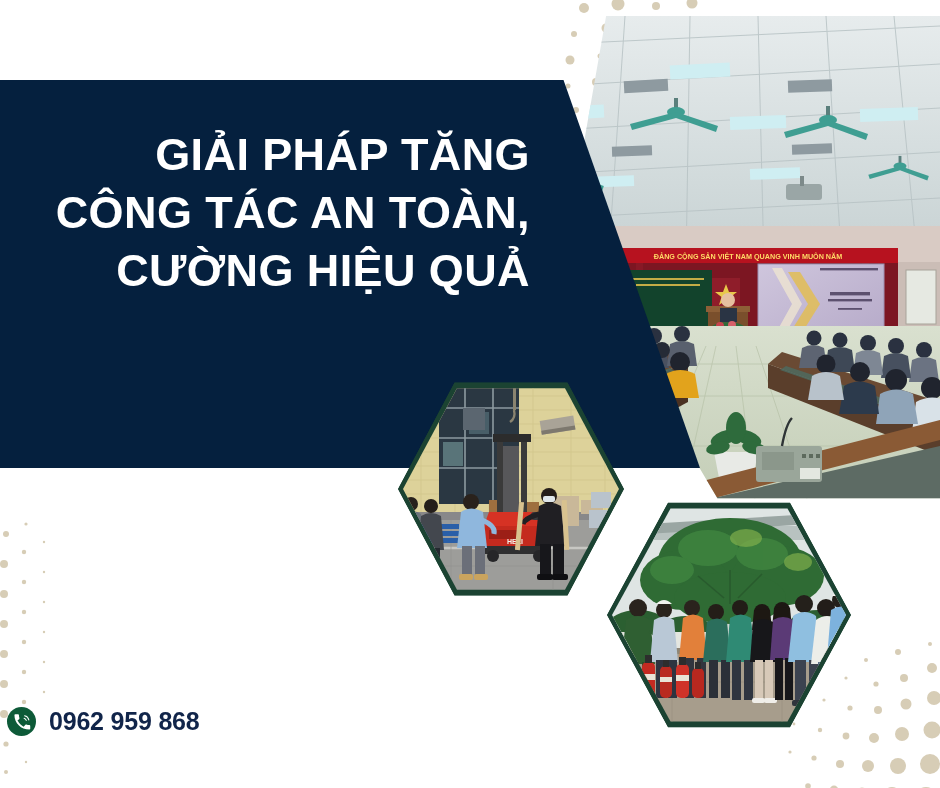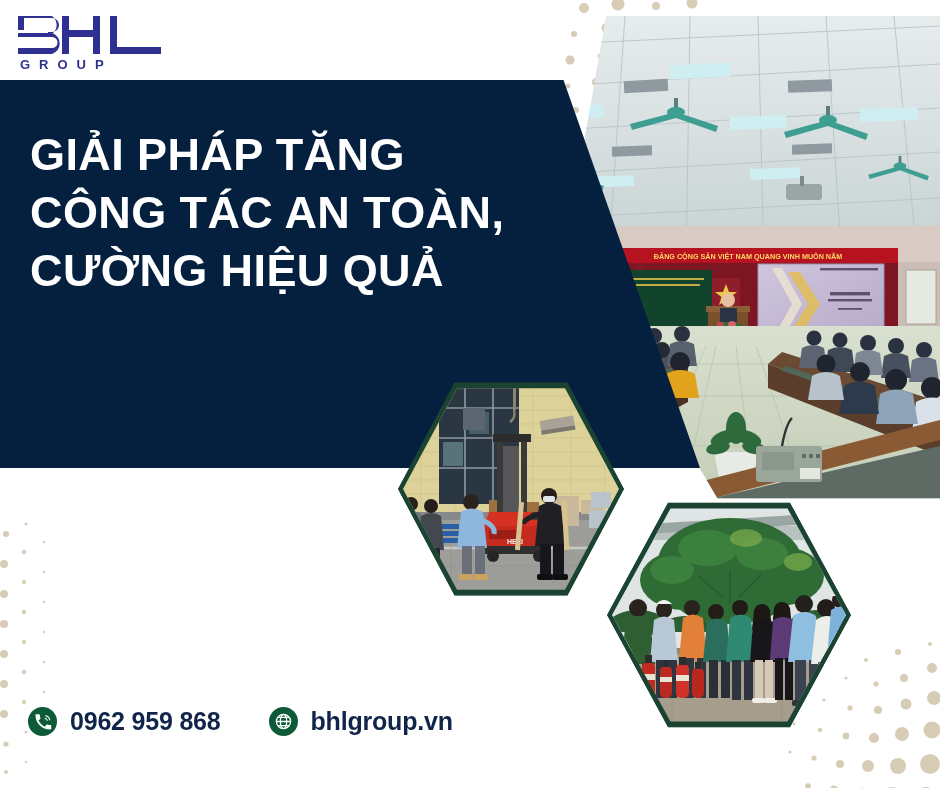--- a/index.html
+++ b/index.html
@@ -51,21 +51,21 @@
   .headline {
     position:absolute; left:30px; top:126px; width:500px;
     color:#ffffff;
     font-size:45px;
     font-weight:bold;
     line-height:58px;
     letter-spacing:0.4px;
     font-family:"Liberation Sans", sans-serif;
     text-transform:uppercase;
   }
-  .headline div { white-space:nowrap; }
+  .headline div { white-space:nowrap;text-align:right; }
 
   
   .hex {
     position:absolute;
     -webkit-clip-path: polygon(25% 2%, 75% 2%, 100% 50%, 75% 98%, 25% 98%, 0% 50%);
     clip-path: polygon(25% 2%, 75% 2%, 25% 2%, 75% 2%, 100% 50%, 75% 98%, 25% 98%, 0% 50%);
     background:#1b4332;
   }
   .hex-border {
     position:absolute; inset:0;
@@ -76,21 +76,21 @@
   .hex-photo {
     position:absolute; left:5px; right:5px; top:6px; bottom:6px;
     -webkit-clip-path: polygon(25% 2%, 75% 2%, 100% 50%, 75% 98%, 25% 98%, 0% 50%);
     clip-path: polygon(25% 2%, 75% 2%, 100% 50%, 75% 98%, 25% 98%, 0% 50%);
     overflow:hidden;
   }
   .hex-forklift { left:398px; top:378px; width:226px; height:222px; }
   .hex-fire     { left:607px; top:498px; width:244px; height:234px; }
 
   
-  .footer { position:absolute; left:28px; bottom:52px; display:flex; align-items:center; gap:48px; }
+  .footer { position:absolute; left:7px; bottom:52px; display:flex; align-items:center; gap:48px; }
   .contact { display:flex; align-items:center; gap:13px; }
   .cicon {
     width:29px; height:29px; border-radius:50%;
     background:#0d5a38; display:flex; align-items:center; justify-content:center;
     flex:0 0 auto;
   }
   .ctext {
     color:#11254a; font-size:25px; font-weight:bold;
     font-family:"Liberation Sans", sans-serif; letter-spacing:-0.2px;
   }
@@ -452,37 +452,20 @@
           <rect x="296" y="438" width="4" height="4"></rect>
         </g>
         <rect x="280" y="452" width="20" height="11" fill="#e3e7e0"></rect>
         <path d="M262 430 q4 -22 10 -28" stroke="#2e3436" stroke-width="2.4" fill="none"></path>
       </g>
     </svg>
   </div>
 
   <div class="navy-panel"></div>
 
-  <div class="logo">
-    <svg class="logo-word" width="148" height="42" viewBox="0 0 148 42">
-      <g fill="#2e3192">
-
-        <path d="M2 2 h34 a11 11 0 0 1 0 18 h-4 a9 9 0 0 1 0 -2 h4 a7 7 0 0 0 0 -14 h-28 v12 h-6 z"></path>
-        <path d="M2 19 h34 a11 11 0 0 1 0 21 h-34 v-6 h34 a5.5 5.5 0 0 0 0 -11 h-34 z"></path>
-
-        <rect x="46" y="2" width="7" height="38"></rect>
-        <rect x="53" y="16" width="24" height="7"></rect>
-        <rect x="77" y="2" width="7" height="38"></rect>
-
-        <rect x="94" y="2" width="7" height="38"></rect>
-        <rect x="101" y="33" width="44" height="7"></rect>
-      </g>
-    </svg>
-    <div class="logo-sub">GROUP</div>
-  </div>
 
   <div class="headline">
     <div>GIẢI PHÁP TĂNG</div>
     <div>CÔNG TÁC AN TOÀN,</div>
     <div>CƯỜNG HIỆU QUẢ</div>
   </div>
 
   <div class="hex hex-forklift">
     <div class="hex-border"></div>
     <div class="hex-photo">
@@ -786,26 +769,16 @@
       <span class="cicon">
         <svg width="18" height="18" viewBox="0 0 24 24" fill="#ffffff">
           <path d="M6.6 10.8c1.6 3.2 4.3 5.8 7.5 7.4l2.5-2.5c.3-.3.8-.4 1.2-.3 1.3.4 2.7.7 4.1.7.6 0 1.1.5 1.1 1.1V21c0 .6-.5 1.1-1.1 1.1C10.6 22.1 1.9 13.4 1.9 2.6c0-.6.5-1.1 1.1-1.1h3.8c.6 0 1.1.5 1.1 1.1 0 1.4.2 2.8.7 4.1.1.4 0 .9-.3 1.2l-2.5 2.5z"></path>
           <path d="M15.5 3.6c2.8.6 5 2.8 5.6 5.6" stroke="#ffffff" stroke-width="1.4" fill="none" stroke-linecap="round"></path>
           <path d="M14.8 6.9c1.4.4 2.5 1.5 2.9 2.9" stroke="#ffffff" stroke-width="1.4" fill="none" stroke-linecap="round"></path>
         </svg>
       </span>
       <span class="ctext">0962 959 868</span>
     </div>
 
-    <div class="contact">
-      <span class="cicon">
-        <svg width="19" height="19" viewBox="0 0 24 24" fill="none" stroke="#ffffff" stroke-width="1.6">
-          <circle cx="12" cy="12" r="9"></circle>
-          <ellipse cx="12" cy="12" rx="4" ry="9"></ellipse>
-          <path d="M3 12h18M4.6 6.8h14.8M4.6 17.2h14.8"></path>
-        </svg>
-      </span>
-      <span class="ctext">bhlgroup.vn</span>
-    </div>
 
   </div>
 
 </div>
 
 </body></html>

